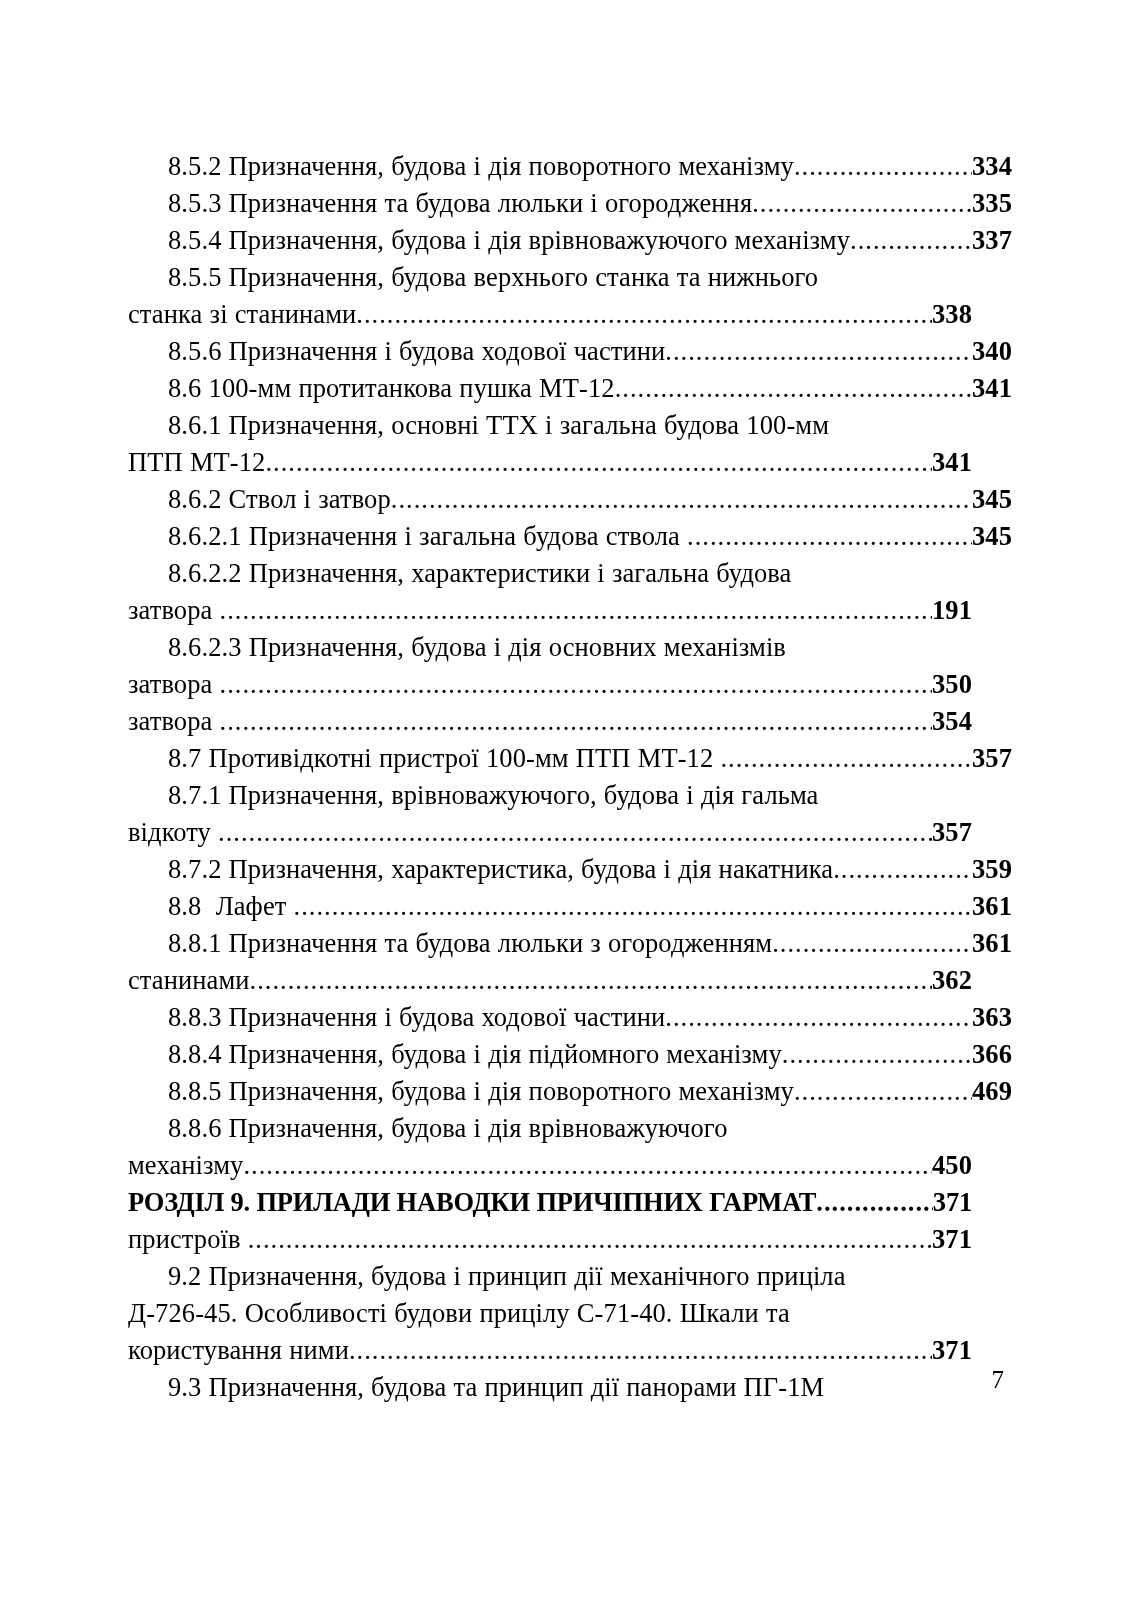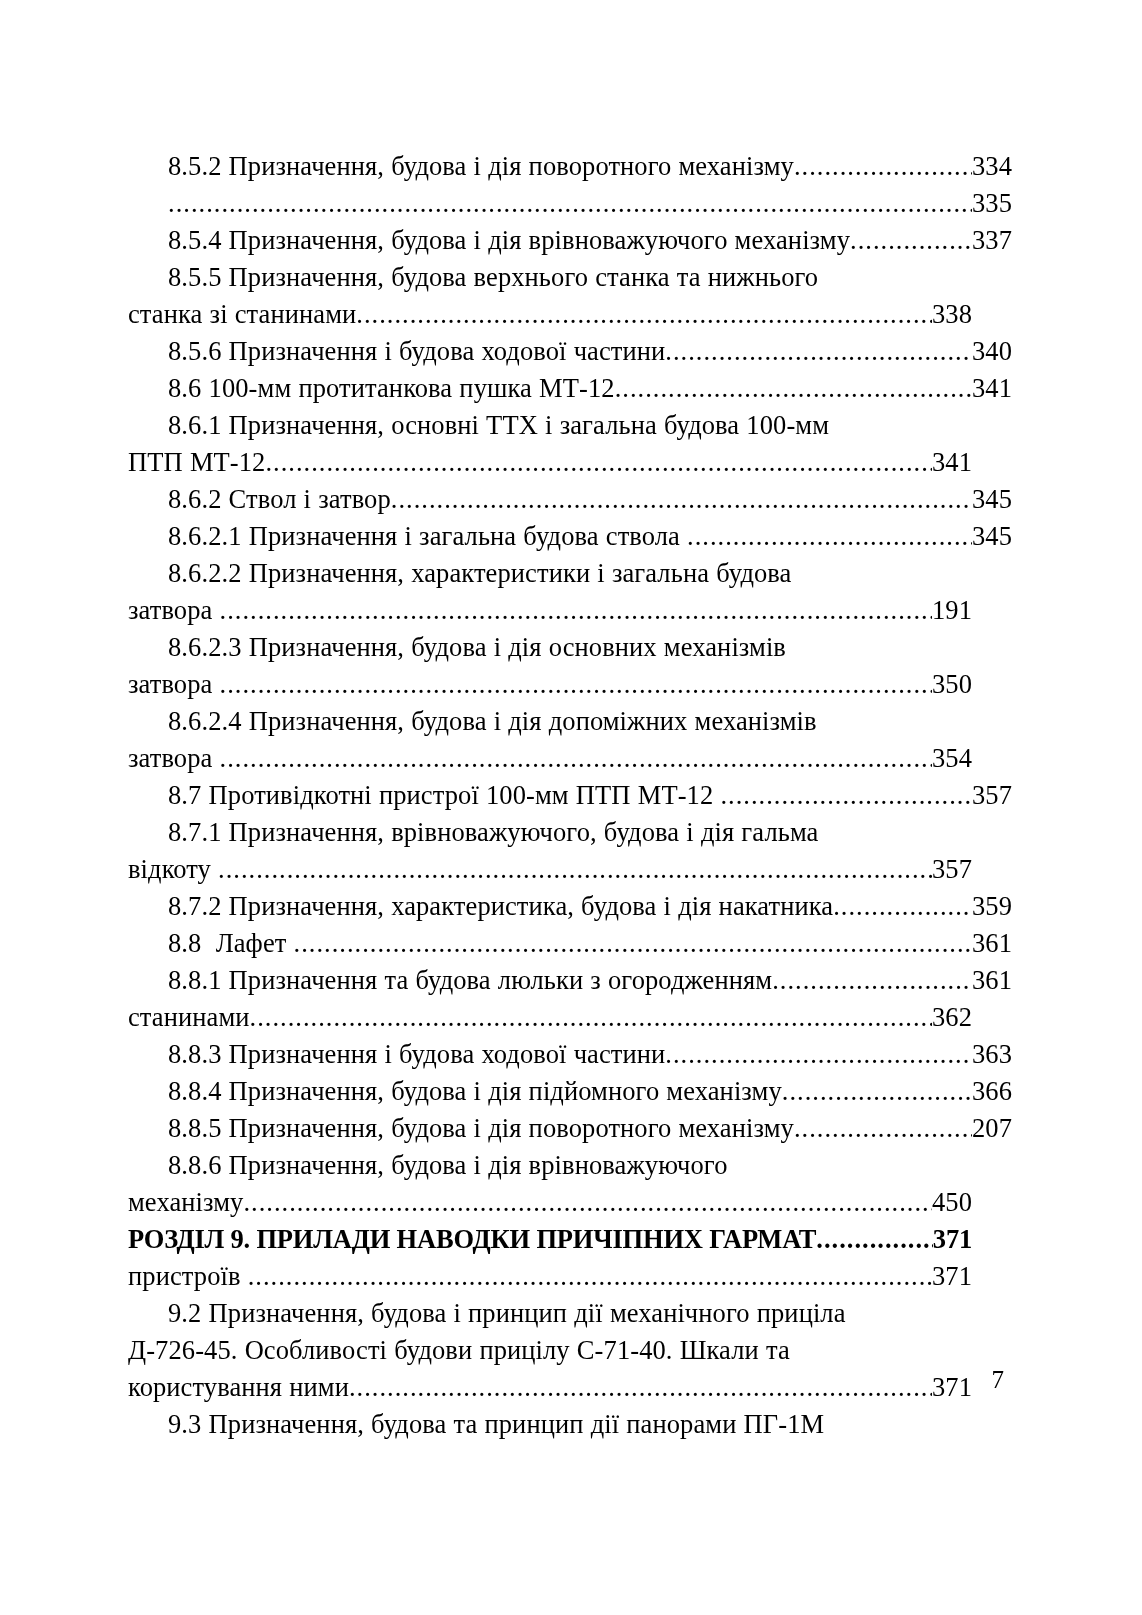--- a/index.html
+++ b/index.html
@@ -72,20 +72,21 @@
     letter-spacing: 1.0px;
   }
   .leader::before {
     content: "........................................................................................................................................................................";
   }
   .pageno {
     flex: 0 0 auto;
     white-space: pre;
     text-align: left;
     padding-left: 0px;
+    font-weight: bold;
   }
 
   
   .wrap-entry .first-line {
     display: block;
     text-indent: 40px;
   }
   .wrap-entry .last-line {
     display: block;
     text-indent: 0;
@@ -104,20 +105,21 @@
 
 <div id="page">
 
   <div id="toc">
       <div class="toc-entry"><span class="tail">
           <span class="title-part">8.5.2 Призначення, будова і дія поворотного механізму</span>
           <span class="leader"></span>
           <span class="pageno">334</span>
         </span></div>
       <div class="toc-entry"><span class="tail">
+          <span class="title-part">8.5.3 Призначення та будова люльки і огородження</span>
           <span class="leader"></span>
           <span class="pageno">335</span>
         </span></div>
       <div class="toc-entry"><span class="tail">
           <span class="title-part">8.5.4 Призначення, будова і дія врівноважуючого механізму</span>
           <span class="leader"></span>
           <span class="pageno">337</span>
         </span></div>
       <div class="toc-entry wrap-entry">
         <span class="first-line">8.5.5 Призначення, будова верхнього станка та нижнього</span>
@@ -165,21 +167,20 @@
       </div>
       <div class="toc-entry wrap-entry">
         <span class="first-line">8.6.2.3 Призначення, будова і дія основних механізмів</span>
         <span class="last-line"><span class="tail">
             <span class="title-part">затвора </span>
             <span class="leader"></span>
             <span class="pageno">350</span>
           </span></span>
       </div>
       <div class="toc-entry wrap-entry">
-        <span class="first-line">8.6.2.4 Призначення, будова і дія допоміжних механізмів</span>
         <span class="last-line"><span class="tail">
             <span class="title-part">затвора </span>
             <span class="leader"></span>
             <span class="pageno">354</span>
           </span></span>
       </div>
       <div class="toc-entry"><span class="tail">
           <span class="title-part">8.7 Противідкотні пристрої 100-мм ПТП МТ-12 </span>
           <span class="leader"></span>
           <span class="pageno">357</span>
@@ -220,21 +221,21 @@
           <span class="pageno">363</span>
         </span></div>
       <div class="toc-entry"><span class="tail">
           <span class="title-part">8.8.4 Призначення, будова і дія підйомного механізму</span>
           <span class="leader"></span>
           <span class="pageno">366</span>
         </span></div>
       <div class="toc-entry"><span class="tail">
           <span class="title-part">8.8.5 Призначення, будова і дія поворотного механізму</span>
           <span class="leader"></span>
-          <span class="pageno">207</span>
+          <span class="pageno">469</span>
         </span></div>
       <div class="toc-entry wrap-entry">
         <span class="first-line">8.8.6 Призначення, будова і дія врівноважуючого</span>
         <span class="last-line"><span class="tail">
             <span class="title-part">механізму</span>
             <span class="leader"></span>
             <span class="pageno">450</span>
           </span></span>
       </div>
       <div class="toc-entry heading"><span class="tail">

